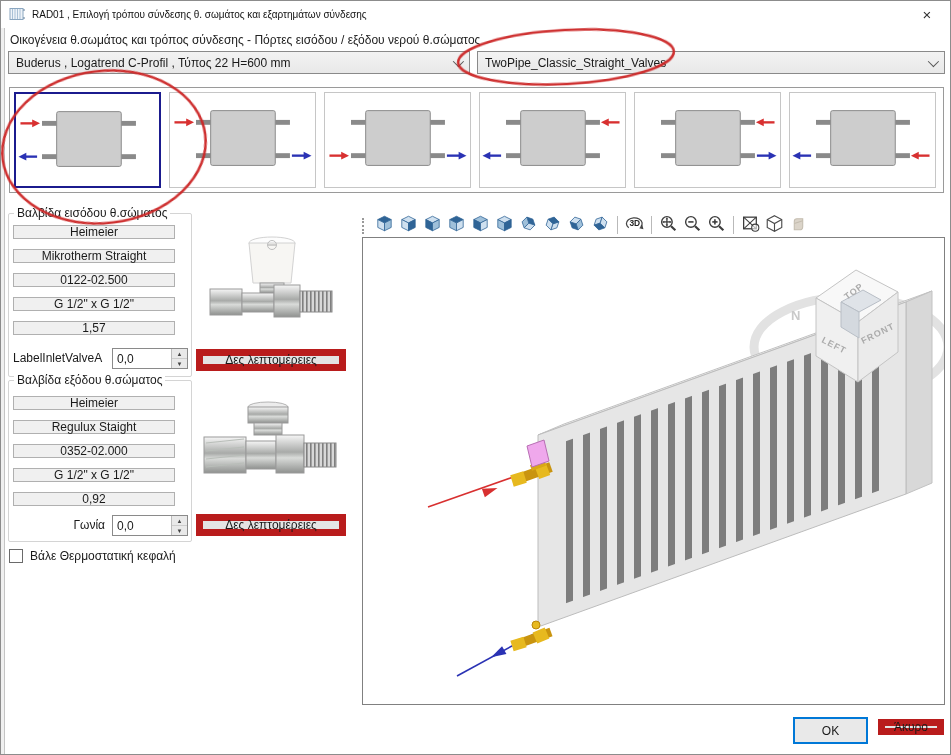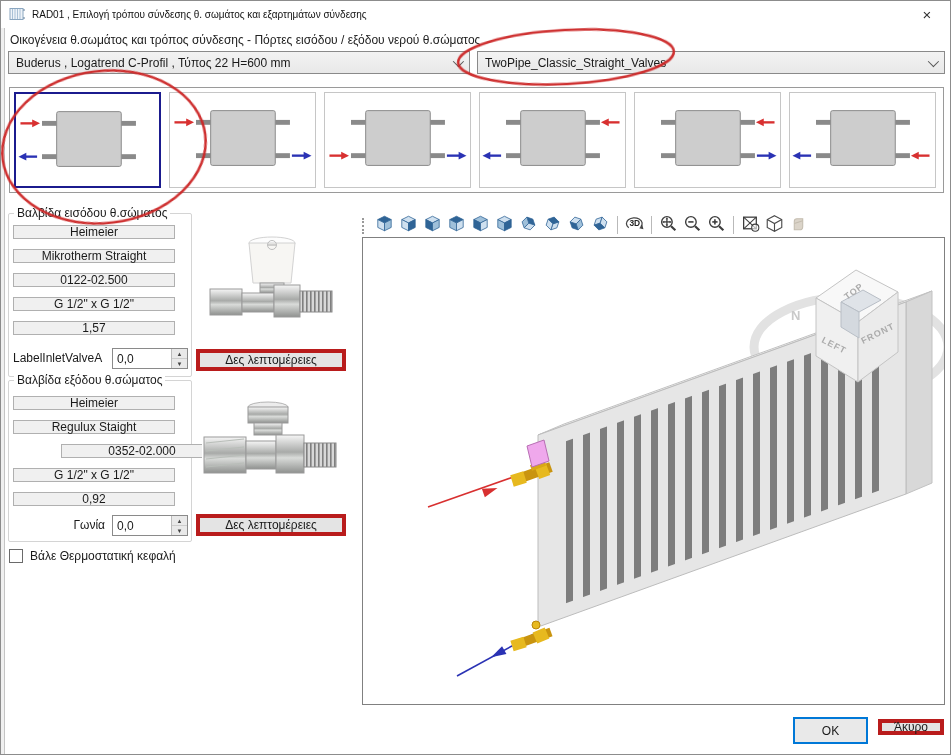--- a/index.html
+++ b/index.html
@@ -36,21 +36,21 @@
   .glabel{background:#fff;padding:0 3px;white-space:nowrap;}
 
   .fbox{left:13px;width:162px;height:14px;background:#f0f0f0;border:1px solid #b0b0b0;box-sizing:border-box;
     display:flex;align-items:center;justify-content:center;white-space:nowrap;}
   .spinwrap{width:76px;height:21px;border:1px solid #8a8a8a;background:#fff;box-sizing:border-box;display:flex;}
   .spinval{flex:1;display:flex;align-items:center;padding-left:4px;}
   .spincol{width:15px;border-left:1px solid #bbb;display:flex;flex-direction:column;}
   .spincol div{flex:1;display:flex;align-items:center;justify-content:center;font-size:6px;color:#444;background:#e9e9e9;border-bottom:1px solid #ccc;cursor:pointer;}
   .spincol div:last-child{border-bottom:none;}
 
-  .btn{background:#e4e4e4;border:4px solid #b91c1c;display:flex;align-items:center;justify-content:center;cursor:pointer;box-sizing:border-box;}
+  .btn{background:#e4e4e4;border:7px solid #b91c1c;display:flex;align-items:center;justify-content:center;cursor:pointer;box-sizing:border-box;}
   .btn.ok{border:2px solid var(--accent);background:#e9e9e9;}
 
   .chk{width:14px;height:14px;border:1px solid #6a6a6a;background:#fff;box-sizing:border-box;cursor:pointer;}
 
   .toolbar{left:362px;top:208px;height:26px;display:flex;align-items:flex-end;gap:1px;}
   .grip{width:4px;height:16px;border-left:2px dotted #9a9a9a;margin-right:4px;}
   .tbsep{width:1px;height:18px;background:#b9b9b9;margin:0 4px;}
   .tbi{width:23px;height:22px;display:flex;align-items:center;justify-content:center;cursor:pointer;}
 
   .viewport{left:362px;top:237px;width:583px;height:468px;border:1px solid #808080;box-sizing:border-box;background:#fff;}
@@ -217,21 +217,21 @@
   </svg>
 </div>
 <div class="abs btn" style="left:196px;top:349px;width:150px;height:22px;">
   <span>Δες λεπτομέρειες</span>
 </div>
 
 <div class="abs group" style="left:8px;top:380px;width:182px;height:160px;"></div>
 <div class="abs glabel" style="left:14px;top:373px;">Βαλβίδα εξόδου θ.σώματος</div>
 <div class="abs fbox" style="top:396px;">Heimeier</div>
 <div class="abs fbox" style="top:420px;">Regulux Staight</div>
-<div class="abs fbox" style="top:444px;margin-left:48px;">0352-02.000</div>
+<div class="abs fbox" style="top:444px;">0352-02.000</div>
 <div class="abs fbox" style="top:468px;">G 1/2" x G 1/2"</div>
 <div class="abs fbox" style="top:492px;">0,92</div>
 <div class="abs" style="left:13px;top:518px;width:92px;text-align:right;">Γωνία</div>
 <div class="abs spinwrap" style="left:112px;top:515px;">
   <div class="spinval">0,0</div>
   <div class="spincol">
     <div>▲</div>
     <div>▼</div>
   </div>
 </div>

